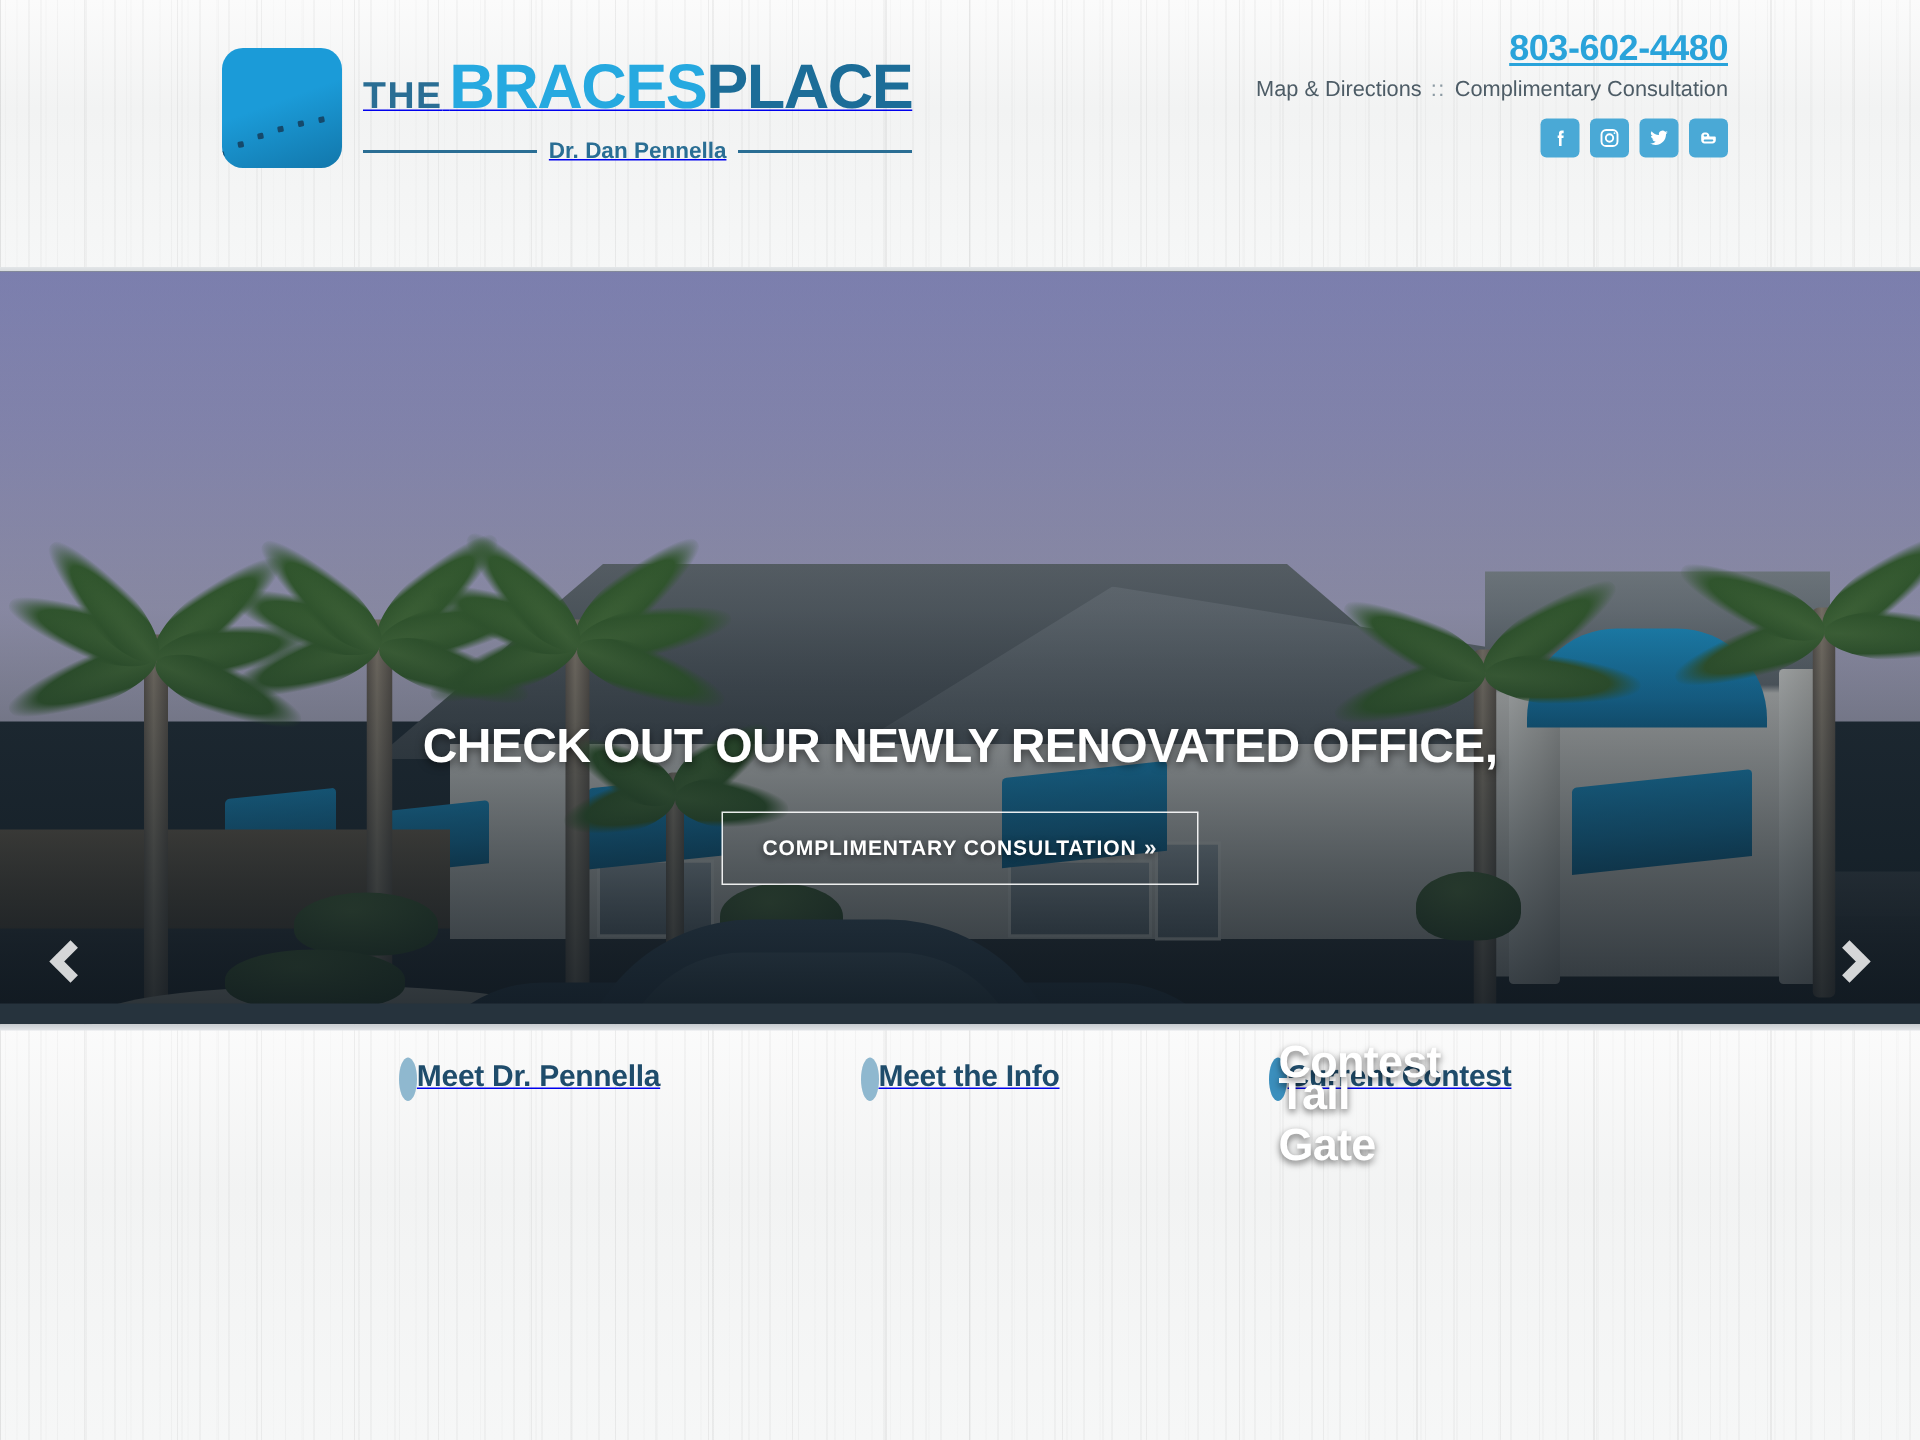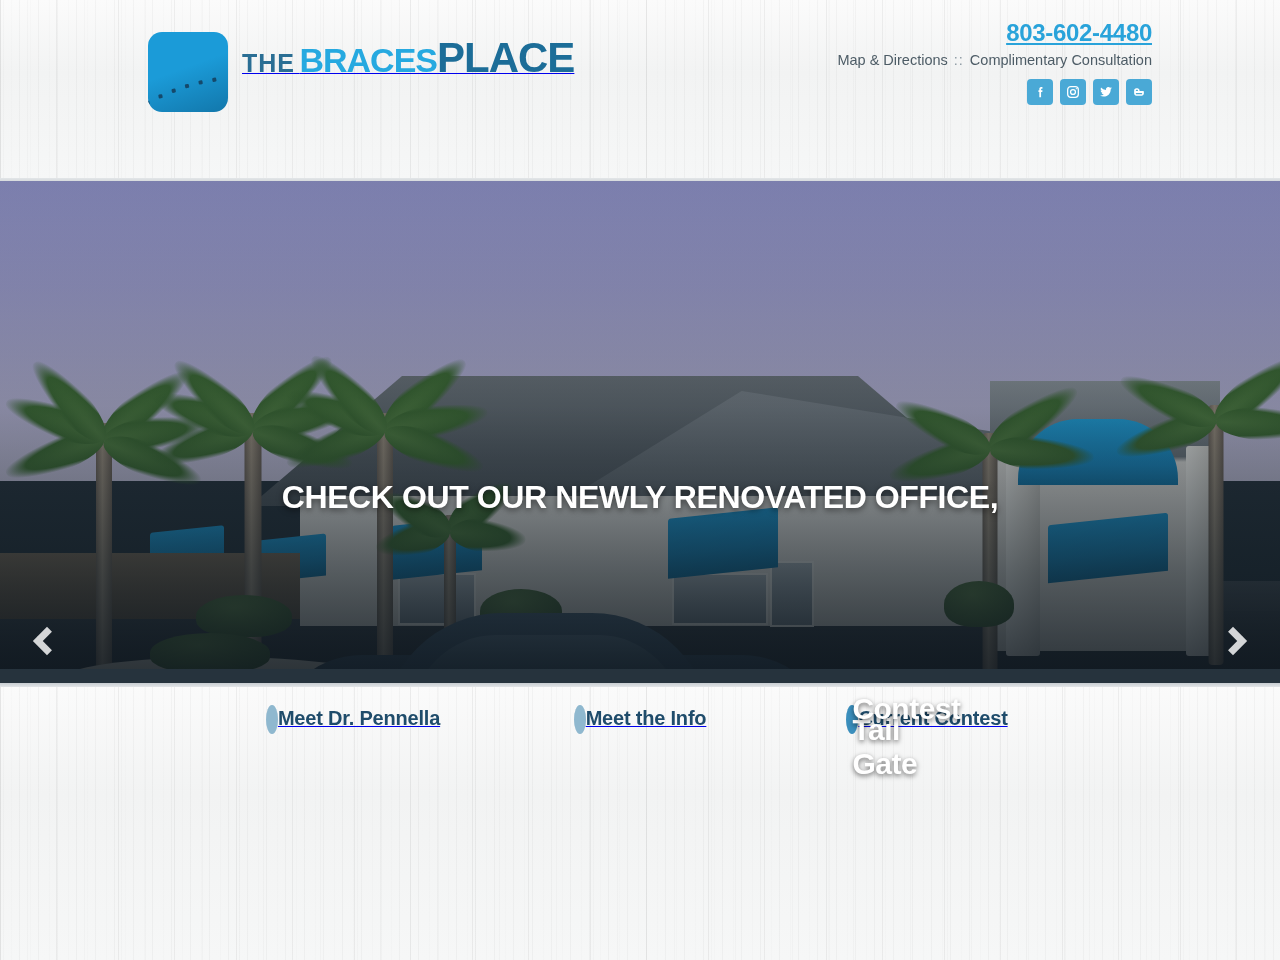--- a/index.html
+++ b/index.html
@@ -69,21 +69,21 @@
   .logo-mark .brackets i {
     position:absolute; width:4px; height:4px; border-radius:1px;
     background:#15496b;
   }
   .logo-text { margin-left:14px; padding-top:4px; }
   .logo-the {
     font-size:25px; font-weight:bold; color:#2a6e94; letter-spacing:1px;
     line-height:24px; font-family:"Liberation Sans", sans-serif;
   }
   .logo-main { line-height:44px; white-space:nowrap; }
-  .logo-main .braces { font-size:34px; font-weight:bold; color:#26a9e0; letter-spacing:-1px; }
+  .logo-main .braces { font-size:42px; font-weight:bold; color:#26a9e0; letter-spacing:-1px; }
   .logo-main .place  { font-size:42px; font-weight:bold; color:#1c6d98; letter-spacing:-1px; }
   .logo-sub {
     display:flex; align-items:center; gap:8px; margin-top:2px;
     color:#2a6e94; font-size:15px; font-weight:bold;
   }
   .logo-sub .rule { height:2px; background:#2a6e94; flex:1; min-width:48px; }
 
   
   #top-right { position:absolute; right:128px; top:18px; text-align:right; }
   #phone {
@@ -338,20 +338,25 @@
             <i style="left:54px; top:38px;"></i>
           <i style="left:68px; top:36px;"></i>
             <i style="left:82px; top:35px;"></i>
           <i style="left:96px; top:35px;"></i>
         </span>
       </span>
       <span class="logo-text">
         <span class="logo-the">THE</span>
         <span class="logo-main">
           <span class="braces">BRACES</span><span class="place">PLACE</span>
+        </span>
+        <span class="logo-sub">
+          <span class="rule"></span>
+          <span>Dr. Dan Pennella</span>
+          <span class="rule"></span>
         </span>
       </span>
     </a>
 
     <div id="top-right">
       <a id="phone" href="#">803-602-4480</a>
       <div id="top-links">
         <a href="#">Map &amp; Directions</a><span class="sep">::</span><a href="#">Complimentary Consultation</a>
       </div>
       <div id="socials">
@@ -471,20 +476,21 @@
       <div class="car-glass"></div>
 
     </div>
 
     <div class="hero-scrim"></div>
     <div class="hero-botband"></div>
   </div>
 
   <div id="hero-copy">
     <div id="hero-title">CHECK OUT OUR NEWLY RENOVATED OFFICE,</div>
+    <a id="hero-cta" href="#"><span>COMPLIMENTARY CONSULTATION</span><span class="chev">»</span></a>
   </div>
 
   <div class="arrow left">
       <span></span>
     </div>
   <div class="arrow right">
       <span></span>
     </div>
 </div>
 

